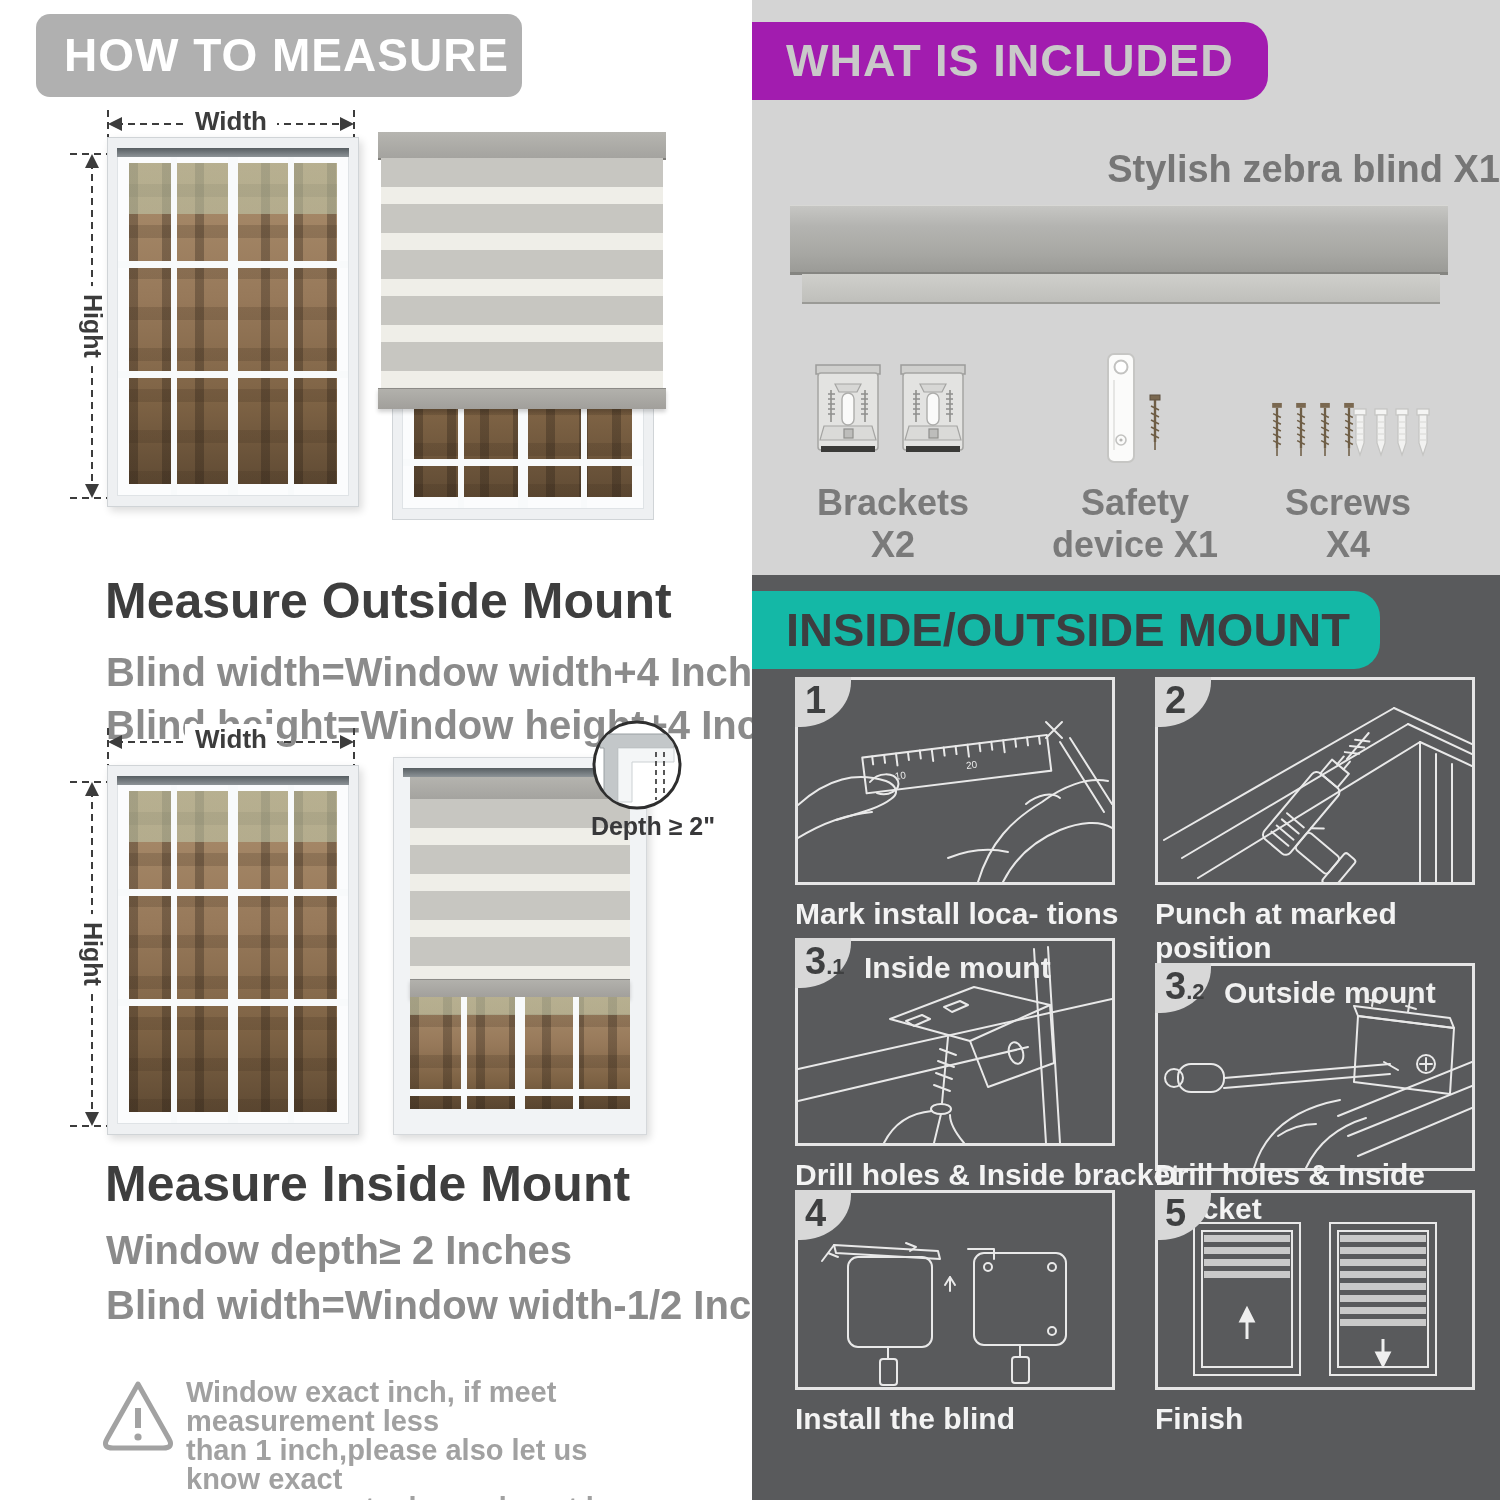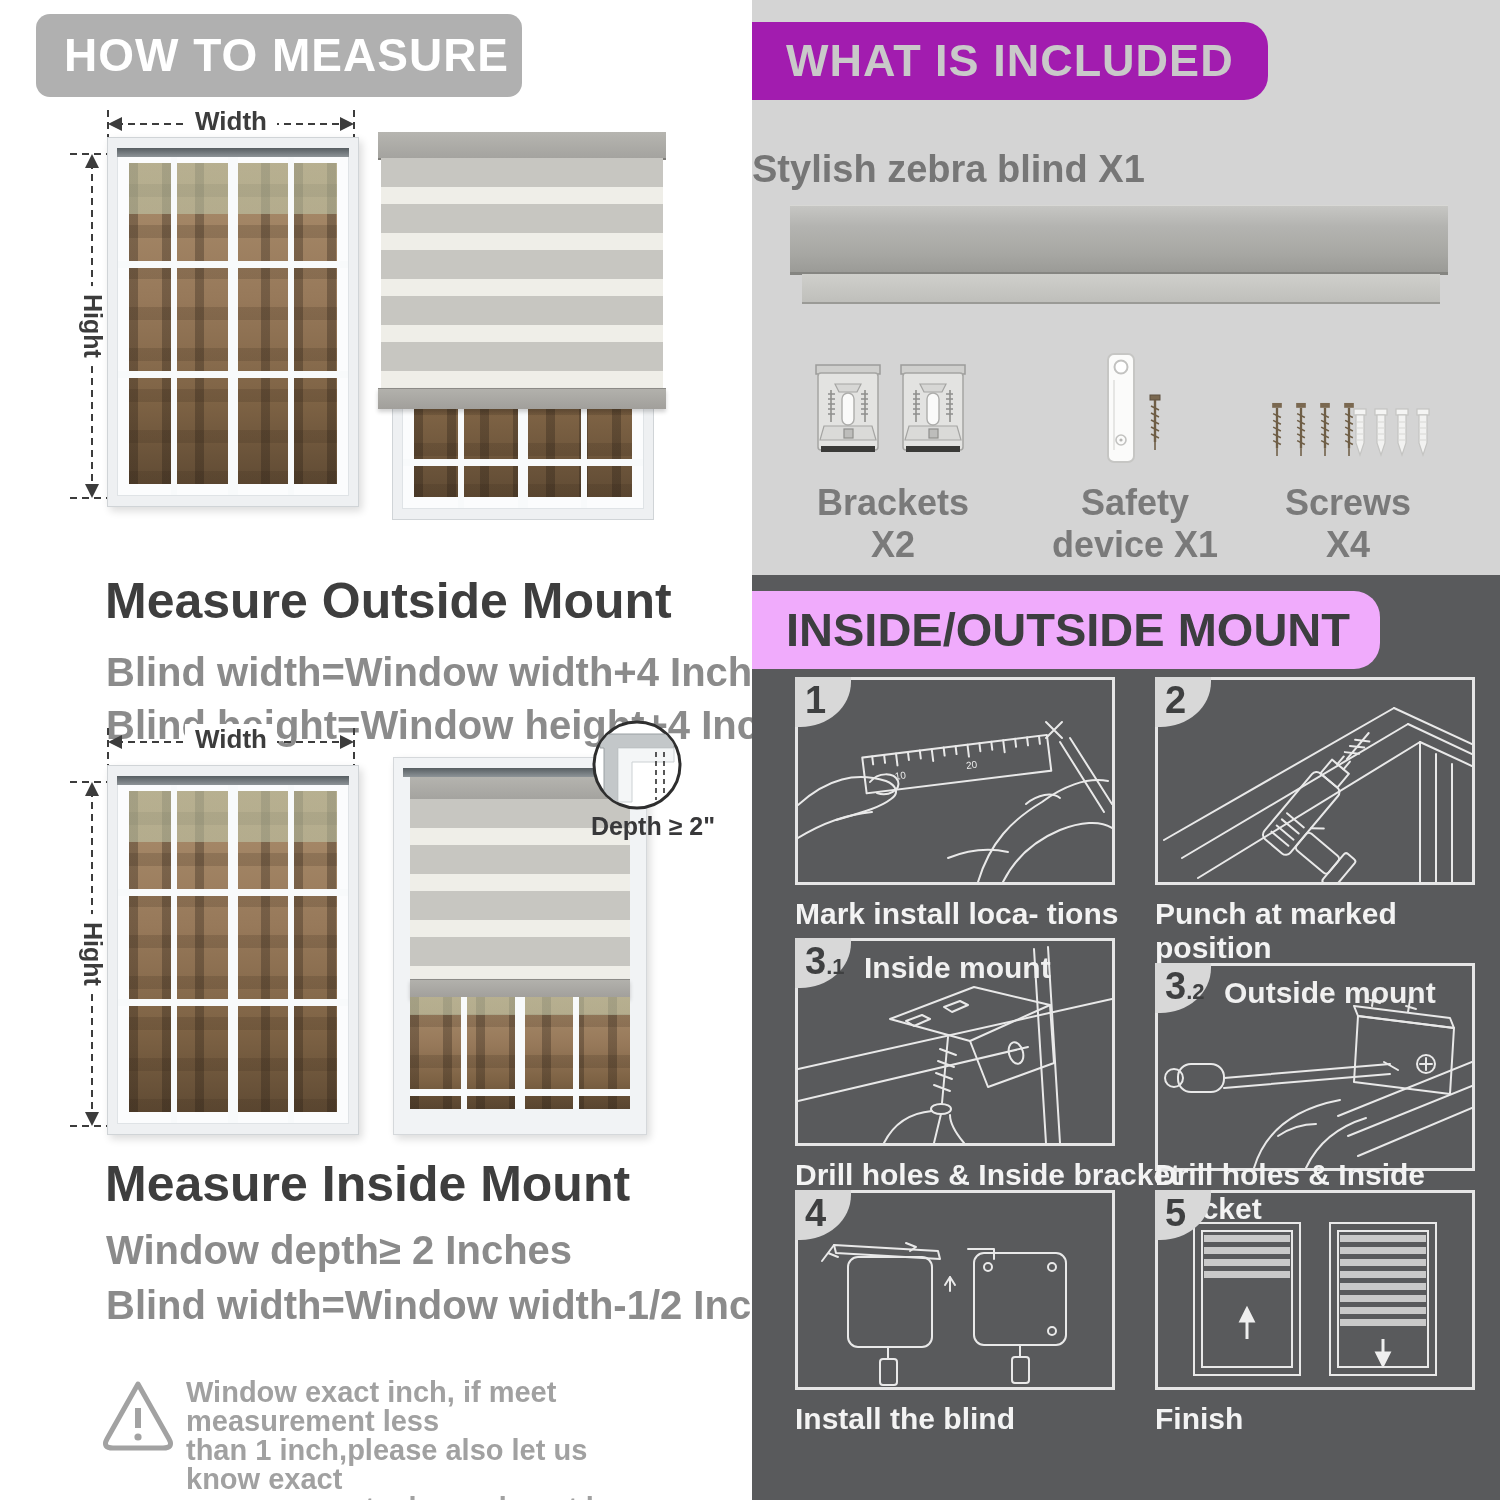--- a/index.html
+++ b/index.html
@@ -9,21 +9,21 @@
 
   
   .hdr-left{left:36px;top:14px;width:486px;height:83px;background:#b0b0b0;border-radius:14px;
             color:#ffffff;font-size:46px;font-weight:800;line-height:83px;padding-left:28px;
             letter-spacing:1px;box-sizing:border-box;}
   .panel-light{left:752px;top:0;width:748px;height:575px;background:#d4d4d4;}
   .hdr-included{left:0;top:10px;width:516px;height:78px;background:#a21caf;
                 border-radius:0 24px 24px 0;color:#c9c9c9;font-size:45px;font-weight:800;
                 line-height:78px;padding-left:34px;letter-spacing:1px;box-sizing:border-box;margin-top:12px;}
   .panel-dark{left:752px;top:575px;width:748px;height:925px;background:#595a5c;}
-  .hdr-mount{left:0;top:16px;width:628px;height:78px;background:#f0abfc;
+  .hdr-mount{left:0;top:16px;width:628px;height:78px;background:#14b8a6;
              border-radius:0 26px 26px 0;color:#3d3e40;font-size:47px;font-weight:800;
              line-height:78px;padding-left:34px;box-sizing:border-box;}
 
   
   .h-measure{font-size:50px;font-weight:800;color:#3e3e3e;}
   .t-body{font-size:40px;font-weight:700;color:#8b8b8b;}
   .warn-text span{display:block;font-size:29px;line-height:29px;font-weight:600;color:#a1a1a1;}
 
   
   .window{position:absolute;background:#eef0f2;border:1px solid #d0d4d7;
@@ -59,21 +59,21 @@
                  font-size:25px;font-weight:700;color:#3c3c3c;}
   .depth-label{font-size:25px;font-weight:800;color:#38383a;}
 
   
   .headrail-top{left:790px;top:205px;width:658px;height:66px;
       background:linear-gradient(180deg,#c6c6c3 0,#b4b4b1 30%,#a8a8a4 70%,#9b9b97 100%);
       border-top:1px solid #d8d8d5;border-bottom:3px solid #858581;}
   .headrail-flap{left:802px;top:274px;width:638px;height:28px;
       background:linear-gradient(180deg,#cfcfcb,#bfbfbb);border-bottom:2px solid #9a9a96;}
   .inc-label{font-size:36px;font-weight:700;color:#7a7a7a;text-align:center;}
-  .product-title{left:752px;top:148px;width:748px;text-align:left;
+  .product-title{left:752px;top:148px;width:748px;text-align:right;
                  font-size:38px;font-weight:800;color:#767676;}
 
   
   .step-box{position:absolute;border:3px solid #e6e6e6;box-sizing:border-box;}
   .step-num{position:absolute;left:-3px;top:-3px;width:56px;height:50px;background:#d8d8d8;
             border-radius:0 0 90% 0;color:#3f4041;text-align:left;padding:2px 0 0 10px;
             box-sizing:border-box;}
   .step-num .main{font-size:38px;font-weight:800;}
   .step-num .sub{font-size:22px;font-weight:800;}
   .step-title{position:absolute;left:66px;top:10px;font-size:30px;font-weight:700;color:#f0f0f0;}

